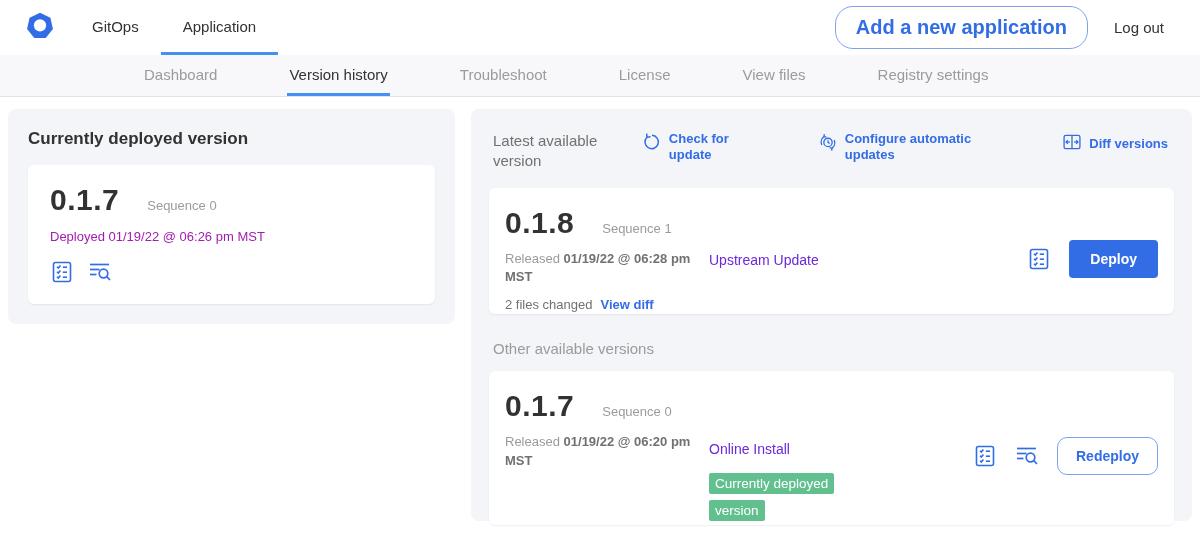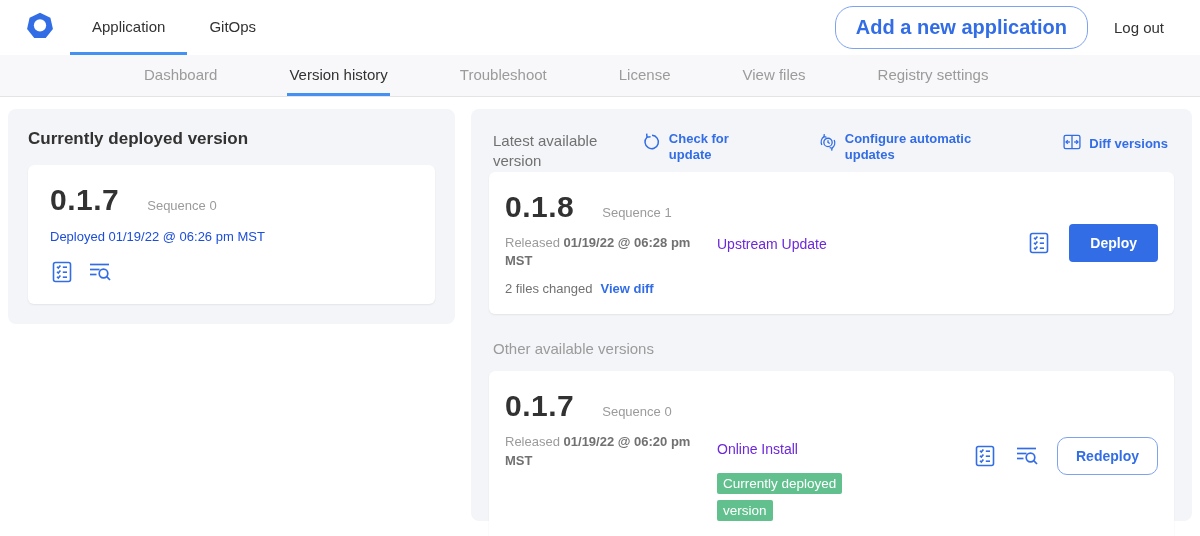--- a/index.html
+++ b/index.html
@@ -31,35 +31,35 @@
   .panel { background:#f4f5f8; border-radius:8px; }
   .left-panel { width:447px; padding:20px; }
   .left-title { font-size:17px; font-weight:bold; color:#323232; margin-bottom:16px; }
   .white-card { background:#fff; border-radius:6px;
     box-shadow:0 1px 2px rgba(0,0,0,.07); }
   .deployed-card { padding:18px 22px 20px; }
 
   .version-row { display:flex; align-items:baseline; }
   .version-num { font-size:30px; font-weight:bold; color:#323232; letter-spacing:.5px; }
   .sequence { font-size:13px; color:#9b9b9b; margin-left:28px; }
-  .deployed-at { font-size:13px; color:#1d4ed8; margin-top:12px; }
+  .deployed-at { font-size:13px; color:#a21caf; margin-top:12px; }
   .icon-row { display:flex; gap:14px; margin-top:16px; }
   .icon-btn { width:24px; height:24px; color:#326de6; cursor:pointer; display:inline-block; }
   .icon-btn svg { width:100%; height:100%; }
 
   .right-panel { flex:1; padding:18px 18px; height:412px; }
-  .right-header { display:flex; align-items:flex-start; padding:4px 4px 0; }
+  .right-header { display:flex; align-items:flex-start; margin-bottom:16px; padding:4px 4px 0; }
   .latest-title { width:160px; font-size:15px; color:#717171; line-height:1.35; }
   .header-action { display:flex; align-items:flex-start; gap:7px; color:#326de6;
     font-size:13px; font-weight:bold; line-height:1.2; cursor:pointer; margin-right:52px; }
   .header-action .act-icon { width:20px; height:20px; flex:0 0 auto; margin-top:1px; }
   .header-action .act-icon svg { width:100%; height:100%; }
   .header-action.diff { margin-left:auto; margin-right:2px; white-space:nowrap; align-items:flex-end; }
 
-  .version-card { display:flex; padding:18px 16px 18px 16px;gap:8px; }
+  .version-card { display:flex; padding:18px 16px 2px 16px; }
   .vc-left { width:204px; flex:0 0 auto; }
   .released { font-size:13px; color:#9b9b9b; margin-top:10px; line-height:1.45; width:190px; }
   .released b { color:#717171; }
   .files-row { margin-top:10px; font-size:13px; color:#717171; }
   .view-diff { color:#326de6; font-weight:bold; margin-left:8px; cursor:pointer; }
   .vc-mid { flex:1; }
   .vc-mid .source { font-size:14px; font-weight:normal; color:#6d28d9; }
   .vc-right { display:flex; align-items:center; gap:18px; flex:0 0 auto; }
   .deploy-btn { background:#326de6; border:none; color:#fff; font-weight:bold;
     font-size:14px; padding:11px 21px; border-radius:4px; cursor:pointer; font-family:inherit; }
@@ -81,22 +81,22 @@
 <header class="topbar">
   <div class="logo-wrap">
     <span>
       <svg width="32" height="32" viewBox="0 0 24 24">
         <polygon points="12,2 4.2,5.8 2.3,14.2 7.7,21 16.3,21 21.7,14.2 19.8,5.8" fill="#326de6"></polygon>
         <circle cx="12" cy="11.5" r="4.6" fill="#ffffff"></circle>
       </svg>
     </span>
   </div>
   <nav class="top-tabs">
+    <div class="top-tab">GitOps</div>
     <div class="top-tab active">Application</div>
-    <div class="top-tab">GitOps</div>
   </nav>
   <div class="topbar-right">
     <button class="add-app-btn">Add a new application</button>
     <span class="logout">Log out</span>
   </div>
 </header>
 
 <nav class="subnav">
   <div class="subnav-item">Dashboard</div>
   <div class="subnav-item active">Version history</div>

